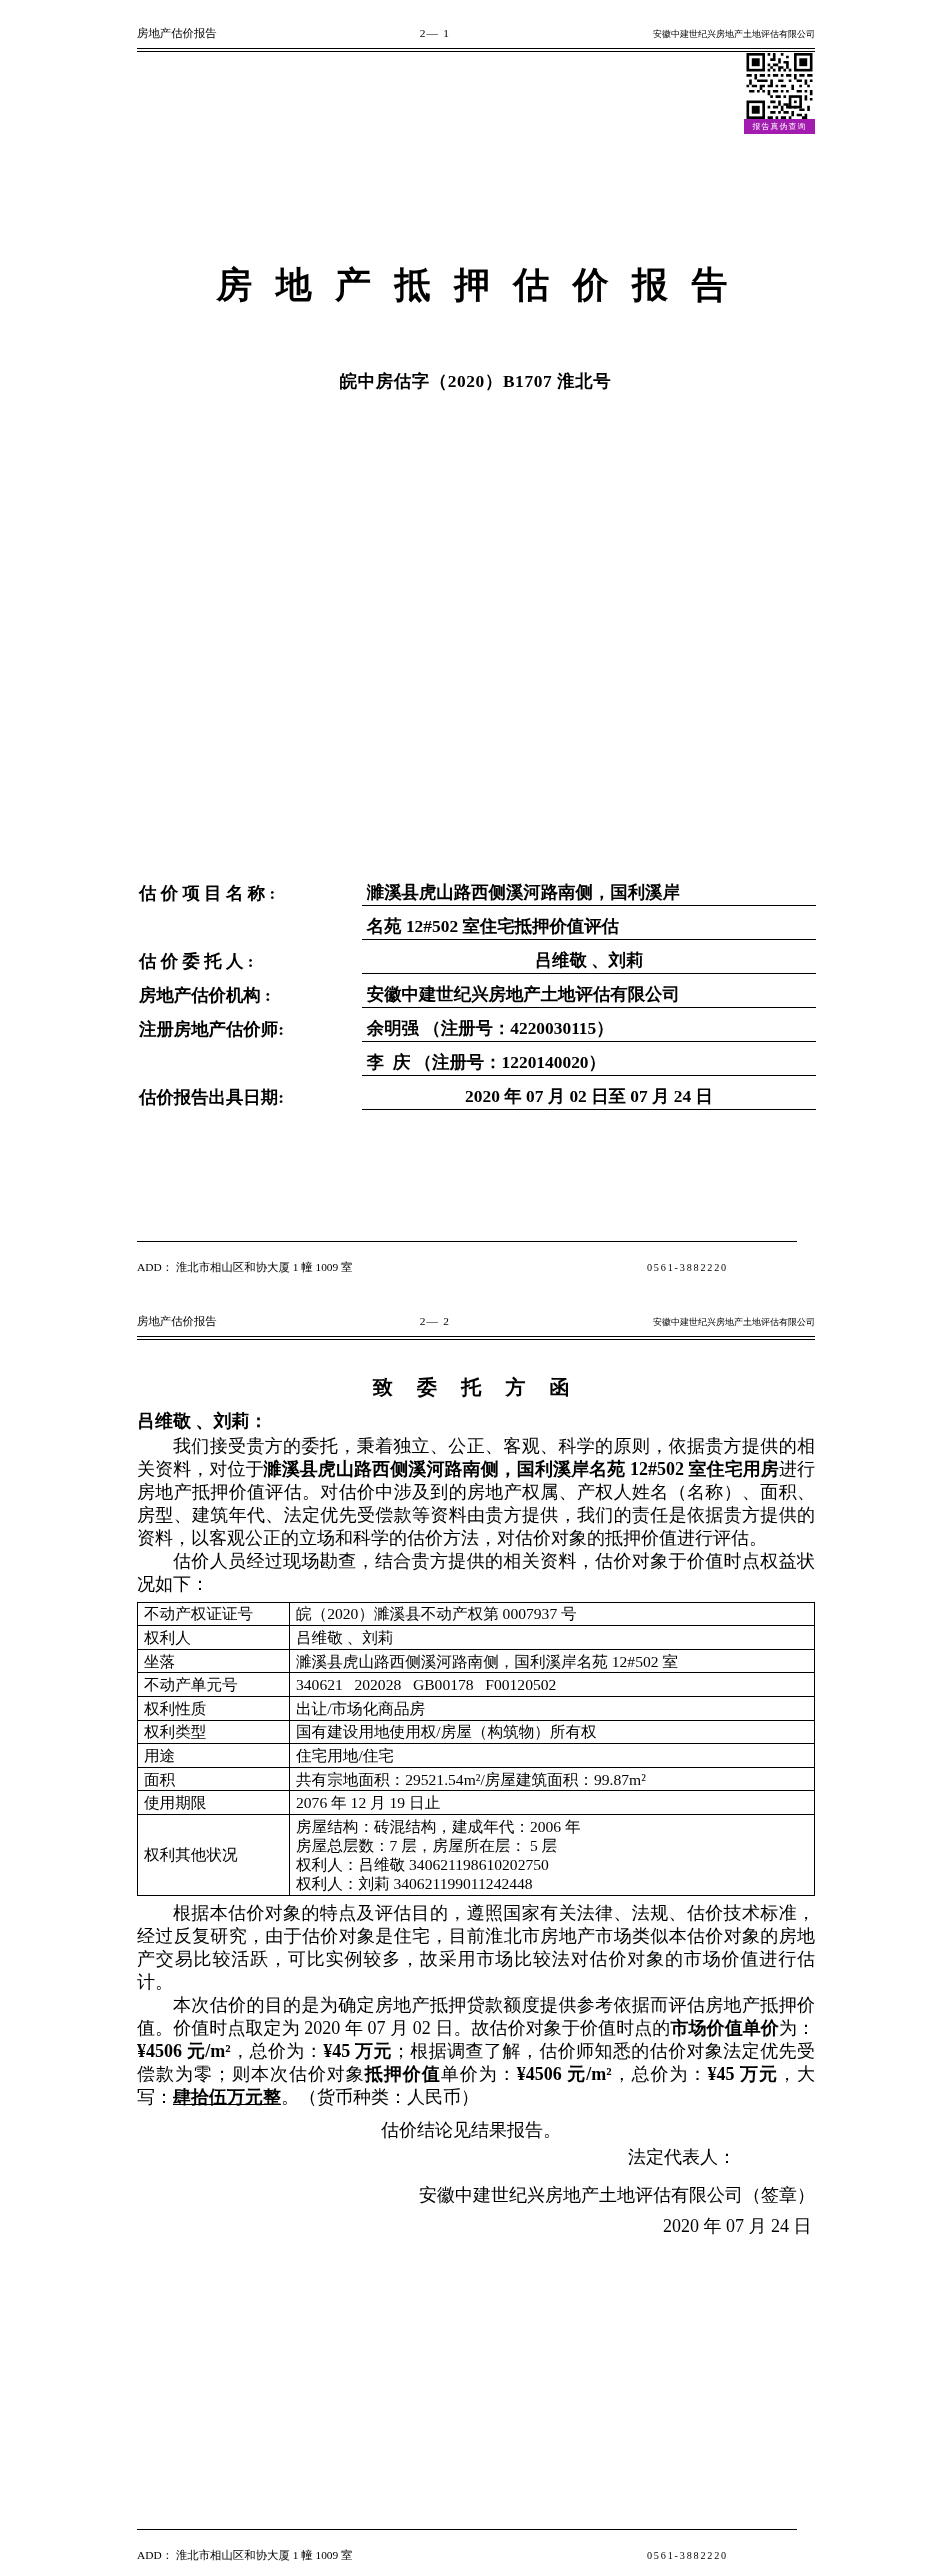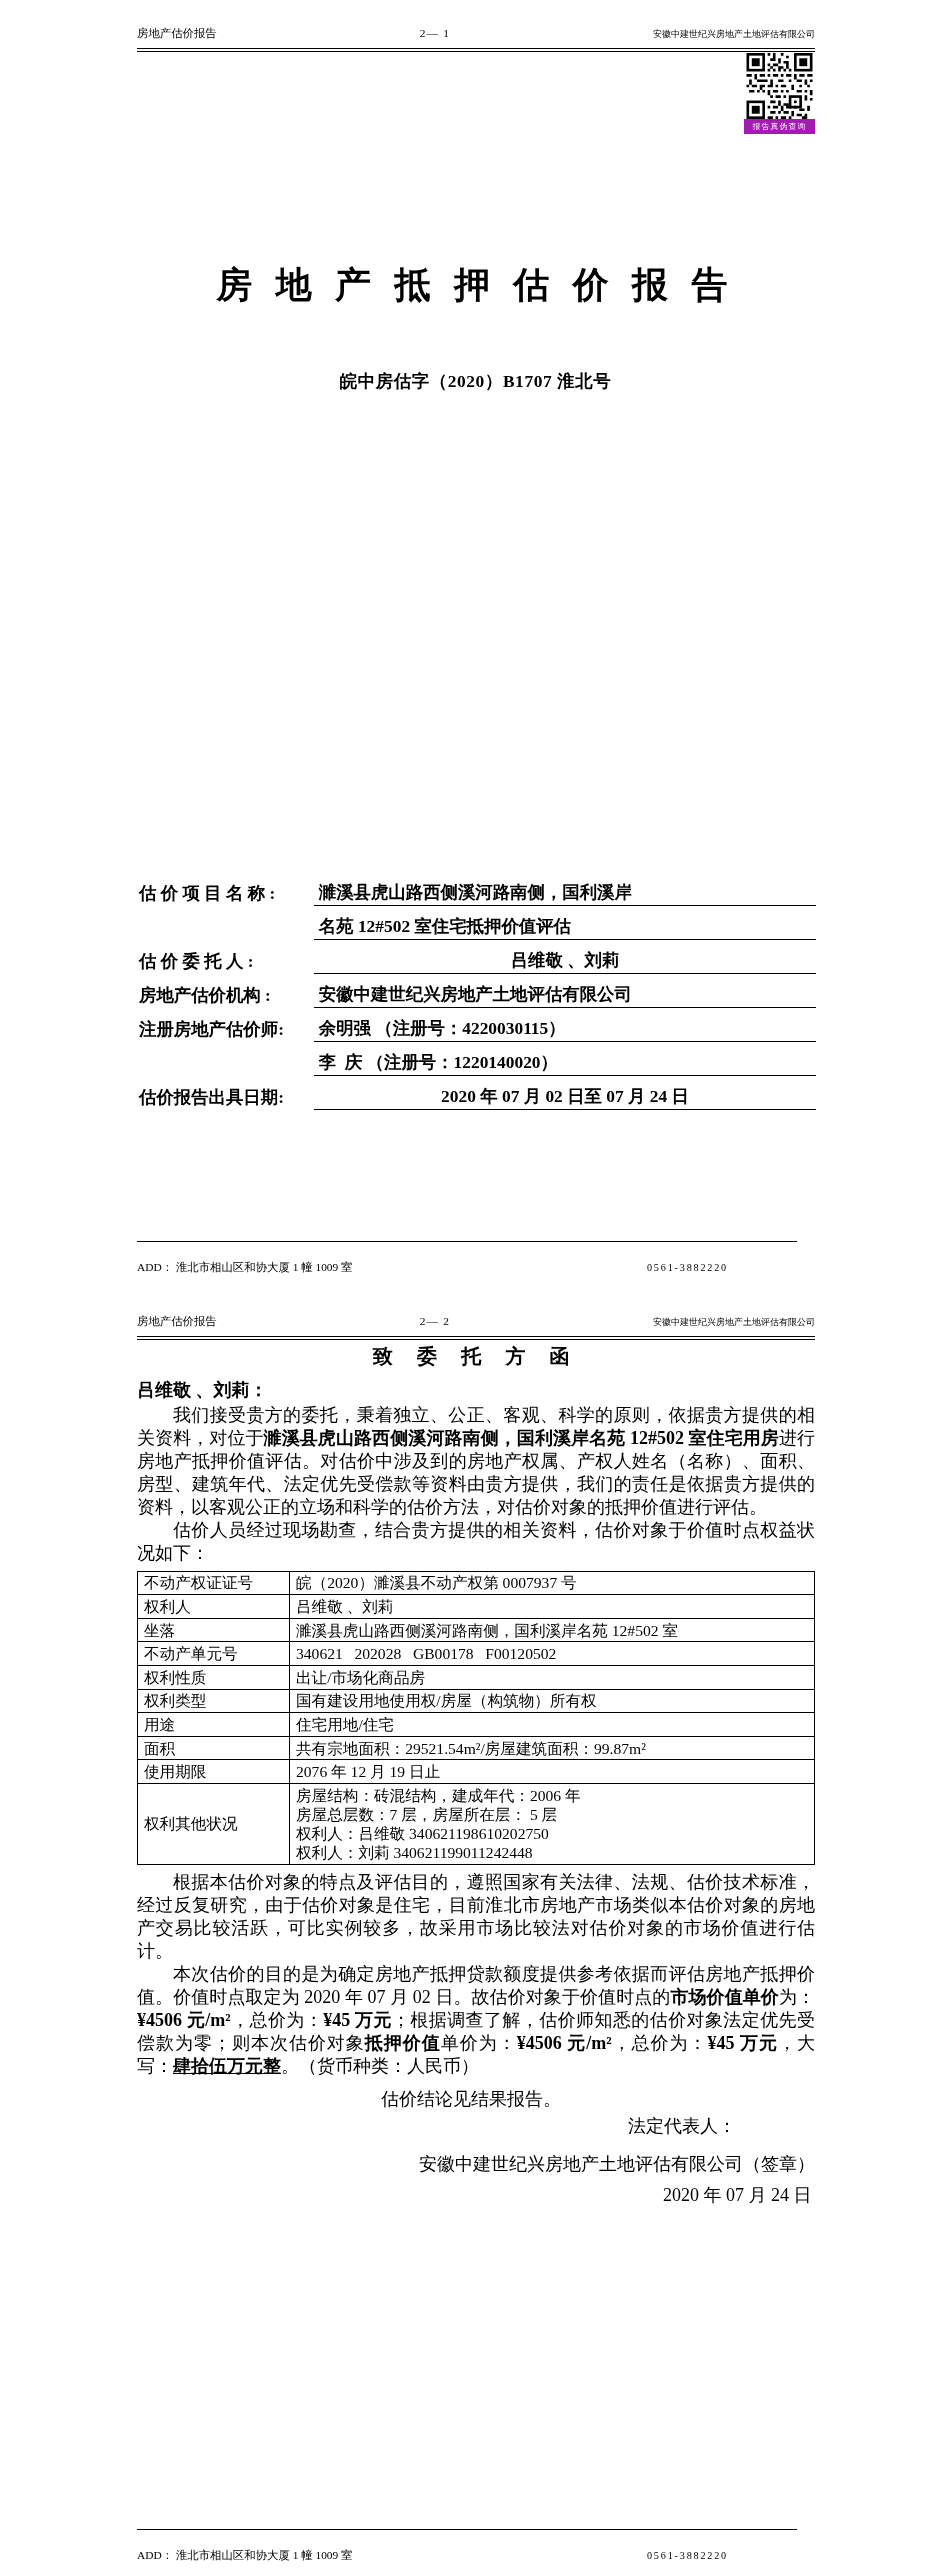--- a/index.html
+++ b/index.html
@@ -36,39 +36,39 @@
   .report-title {
     position:absolute; top:261px; left:0; right:0; text-align:center;
     font-size:36px; font-weight:bold; letter-spacing:7.2px; white-space:pre;
   }
   .report-number {
     position:absolute; top:369px; left:0; right:0; text-align:center;
     font-size:17.4px; font-weight:600; letter-spacing:0.6px;
   }
 
   .cover-form { position:absolute; top:872px; left:139px; right:135px; font-weight:bold; }
-  .form-row   { display:flex; height:34px; align-items:flex-end; }
+  .form-row   { display:flex; height:34px; align-items:flex-end;gap:48px; }
   .form-label { width:175px; font-size:17.4px; white-space:pre; line-height:1.15; padding-bottom:3px; }
   .form-value {
     flex:1; font-size:17.4px; border-bottom:1.2px solid #000;
     padding:0 4.8px 3px; white-space:pre-wrap; line-height:1.15;
   }
   .form-value.center { text-align:center; }
 
   
   .page-foot {
     position:absolute; bottom:13px; left:137px; right:154px;
     border-top:1.2px solid #000; padding-top:18px;
     display:flex; justify-content:space-between; align-items:baseline;
   }
   .foot-address { font-size:11.4px; }
   .foot-phone   { font-size:10.2px; letter-spacing:1.8px; padding-right:69px; }
 
   
-  .content { position:absolute; top:43px; left:137px; right:136px; }
+  .content { position:absolute; top:74px; left:137px; right:136px; }
   .letter-title {
     text-align:center; font-size:20px; font-weight:bold;
     letter-spacing:9.6px; margin:12px 0 8.4px; white-space:pre;
   }
   .salutation { font-size:18px; font-weight:bold; margin:2.4px 0 1.2px; }
   p.body {
     font-size:18px; line-height:23px; margin:0;
     text-align:justify; text-indent:2em;
   }
   p.body b { font-weight:bold; }

